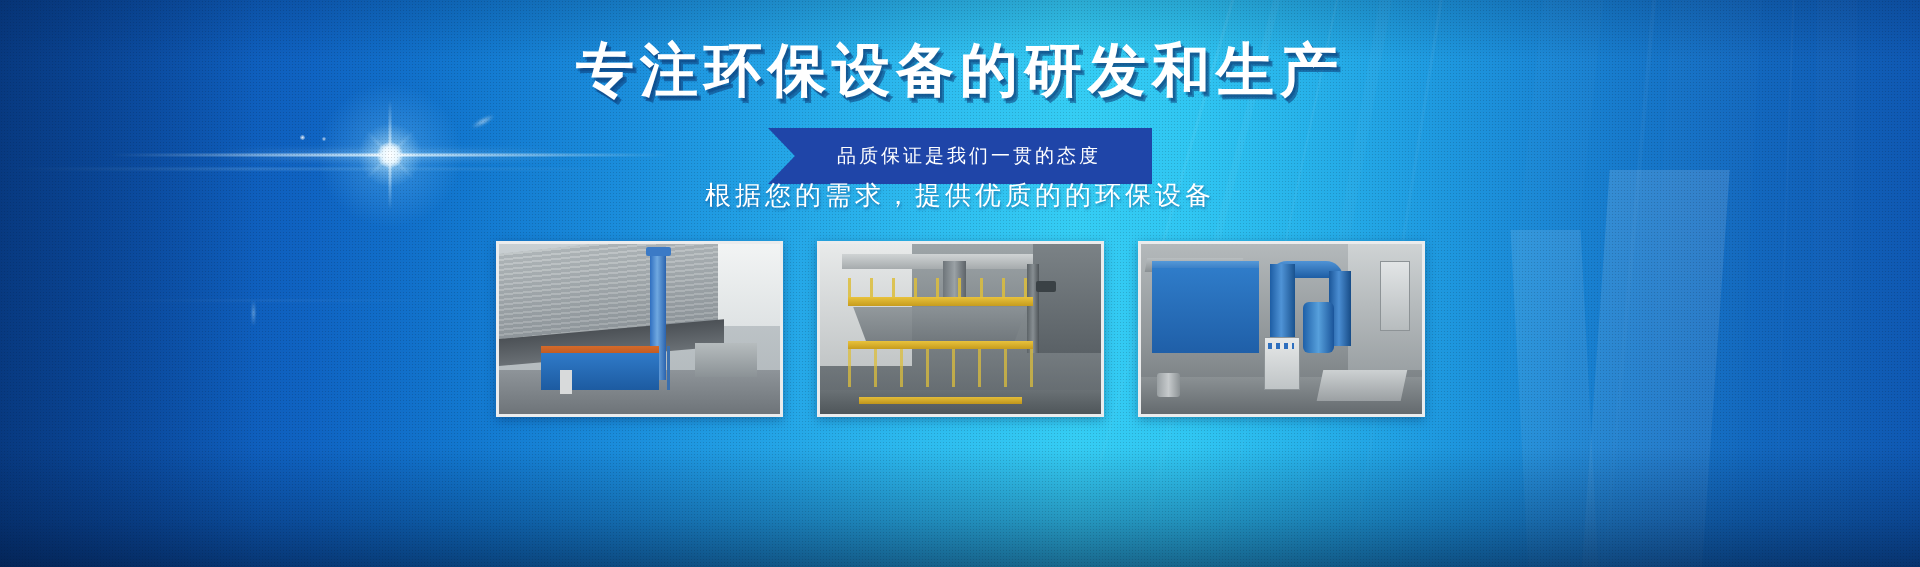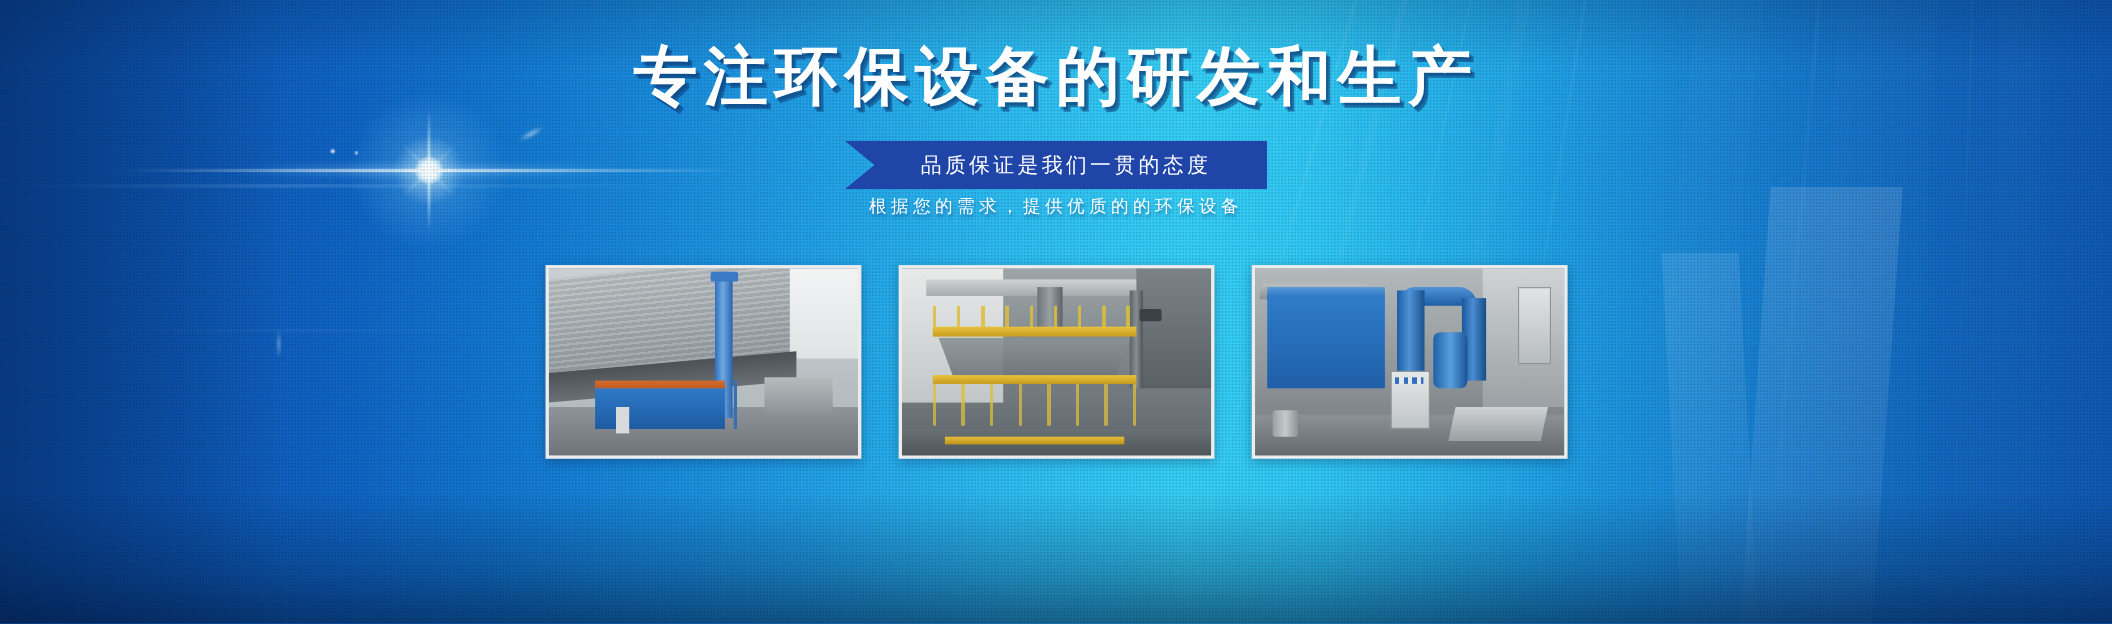--- a/index.html
+++ b/index.html
@@ -140,33 +140,33 @@
   .headline{
     position:absolute;left:0;right:0;top:40px;text-align:center;
     font-size:58px;font-weight:bold;color:#ffffff;letter-spacing:6px;
     line-height:1.05;
     text-shadow:4px 5px 0 rgba(12,60,120,.55), 2px 3px 1px rgba(12,60,120,.45);
     white-space:nowrap;
   }
 
   .ribbon-wrap{position:absolute;left:0;right:0;top:128px;display:flex;justify-content:center;}
   .ribbon{
-    position:relative;height:44px;width:384px;
+    position:relative;height:56px;width:384px;
     background:#1f45a8;
     display:flex;align-items:center;justify-content:center;
     clip-path:polygon(0 0, 100% 0, 100% 100%, 0 100%, 7% 50%);
   }
   .ribbon-text{
     font-size:19px;color:#ffffff;letter-spacing:3px;white-space:nowrap;
     padding-left:18px;
   }
 
   .subline{
     position:absolute;left:0;right:0;top:178px;text-align:center;
-    font-size:16px;color:#ffffff;letter-spacing:4px;white-space:nowrap;
+    font-size:26px;color:#ffffff;letter-spacing:4px;white-space:nowrap;
     text-shadow:1px 2px 3px rgba(10,50,110,.45);
   }
 
   
   .photos{
     position:absolute;left:0;right:0;top:241px;
     display:flex;justify-content:center;gap:34px;
   }
   .photo{
     width:281px;height:170px;border:3px solid rgba(255,255,255,.80);

